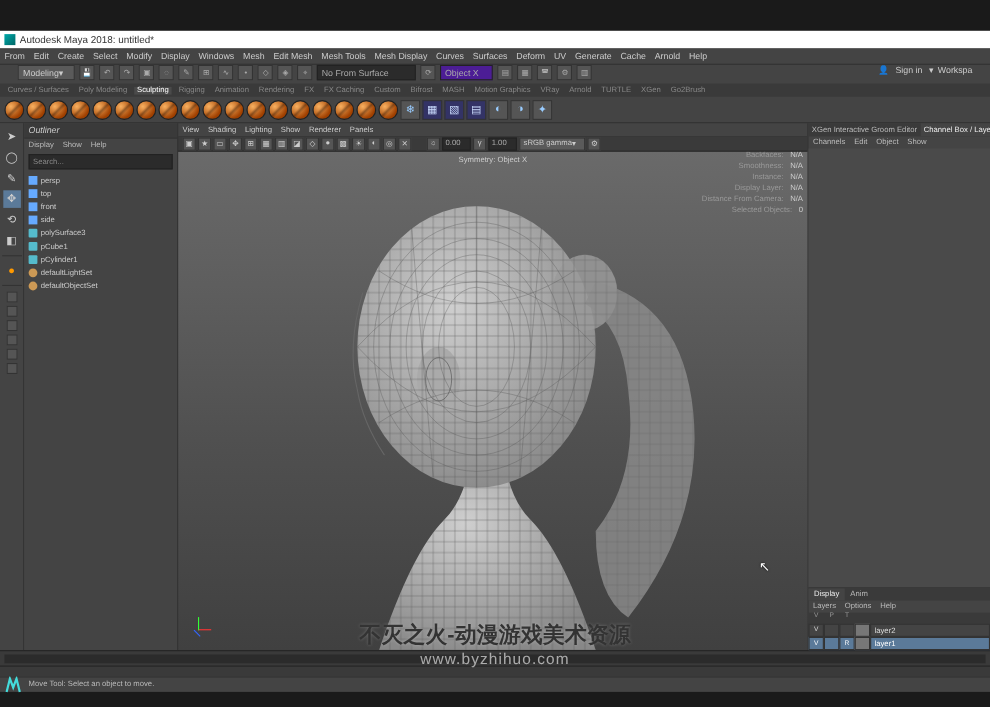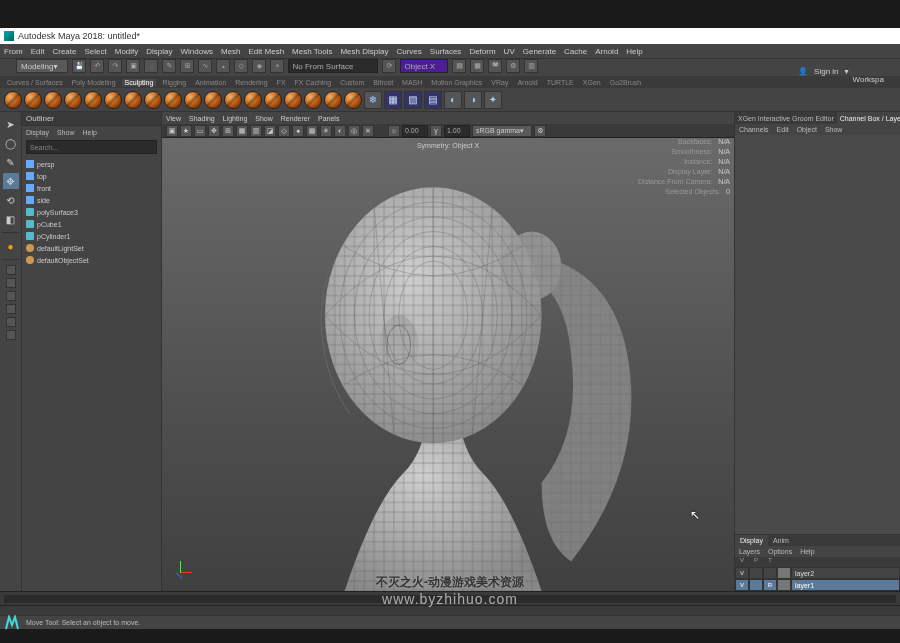--- a/index.html
+++ b/index.html
@@ -24,21 +24,21 @@
   .shelf .sq.blue { background: #336; color: #cdf; }
   .workarea { display: flex; height: calc(100% - 16px - 14px - 18px - 12px - 24px - 14px - 10px); }
   
   .toolbox { width: 22px; background: #444; display: flex; flex-direction: column; align-items: center; padding-top: 4px; gap: 3px; border-right: 1px solid #333; }
   .toolbox .tool { width: 16px; height: 16px; display: flex; align-items: center; justify-content: center; font-size: 10px; color: #ccc; }
   .toolbox .tool.active { background: #5b7a99; }
   .toolbox .toolsm { width: 10px; height: 10px; background: #555; border: 1px solid #333; }
   .toolbox .divider { height: 1px; background: #333; width: 18px; margin: 2px 0; }
   
   .outliner { width: 140px; background: #444; border-right: 1px solid #333; display: flex; flex-direction: column; }
-  .panel-head { height: 14px; background: #3a3a3a; border-bottom: 1px solid #333; display: flex; align-items: center; padding: 0 4px; font-size: 8px; color: #ccc; }
+  .panel-head { height: 14px; background: #3a3a3a; border-bottom: 1px solid #333; display: flex; align-items: center; padding: 0 4px; font-size: 8px; color: #ccc; font-style: italic; }
   .panel-sub { height: 12px; display: flex; align-items: center; padding: 0 4px; gap: 8px; font-size: 7px; color: #bbb; }
   .outliner .search { height: 14px; margin: 2px 4px; background: #2b2b2b; border: 1px solid #222; display: flex; align-items: center; font-size: 7px; color: #888; padding: 0 3px; }
   .outliner .tree { padding: 2px 4px; font-size: 7px; color: #ccc; }
   .outliner .tree .row { display: flex; align-items: center; height: 12px; gap: 3px; }
   .outliner .tree .ico { width: 8px; height: 8px; background: #888; border-radius: 1px; }
   .outliner .tree .ico.cam { background: #6af; border-radius: 0; }
   .outliner .tree .ico.mesh { background: #5bc; }
   .outliner .tree .ico.set { background: #c95; border-radius: 50%; }
   
   .viewport-wrap { flex: 1; display: flex; flex-direction: column; background: #2b2b2b; }
@@ -76,21 +76,21 @@
   .lp-row .cell { width: 14px; height: 12px; border: 1px solid #333; display: flex; align-items: center; justify-content: center; font-size: 6px; }
   .lp-row .name { flex: 1; padding-left: 3px; border: 1px solid #333; height: 12px; display: flex; align-items: center; }
   .lp-row.sel { background: #5b7a99; color: #fff; }
   
   .timeline { height: 14px; background: #3a3a3a; border-top: 1px solid #222; display: flex; align-items: center; padding: 0 4px; }
   .tl-track { flex: 1; height: 8px; background: #2b2b2b; }
   .range { height: 10px; background: #3a3a3a; border-top: 1px solid #222; display: flex; align-items: center; padding: 0 4px; gap: 3px; }
   .status { height: 14px; background: #444; border-top: 1px solid #333; display: flex; align-items: center; padding: 0 4px; font-size: 7px; color: #bbb; }
   .signin { margin-left: auto; display: flex; align-items: center; gap: 6px; font-size: 8px; color: #ccc; }
   .watermark { position: absolute; bottom: 36px; left: 50%; transform: translateX(-50%); text-align: center; pointer-events: none; }
-  .watermark .t1 { font-size: 12px; color: #333; font-weight: bold; text-shadow: 0 0 3px rgba(255,255,255,.25); }
+  .watermark .t1 { font-size: 20px; color: #333; font-weight: bold; text-shadow: 0 0 3px rgba(255,255,255,.25); }
   .watermark .t2 { font-size: 14px; color: rgba(255,255,255,.6); letter-spacing: 1px; }
   .toolbar1 .right { margin-left: auto; display:flex; gap:4px; align-items:center;}
 </style>
 </head>
 <body>
 
 <div class="frame">
 
   <div class="titlebar">
     <div class="icon"></div>
@@ -140,21 +140,21 @@
     <div class="tb-input obj">
         <span>Object X</span>
       </div>
     <div class="tb-btn">▤</div>
     <div class="tb-btn">▦</div>
     <div class="tb-btn">◚</div>
     <div class="tb-btn">⚙</div>
     <div class="tb-btn">▥</div>
     <div class="right">
       <div class="signin">👤 <span>Sign in</span> ▾</div>
-      <span style="font-size:8px;color:#ccc;margin-top:16px;">Workspa</span>
+      <span style="font-size:8px;color:#ccc;">Workspa</span>
     </div>
   </div>
 
   <div class="shelf-tabs">
     <span>Curves / Surfaces</span>
     <span>Poly Modeling</span>
     <span class="active">Sculpting</span>
     <span>Rigging</span>
     <span>Animation</span>
     <span>Rendering</span>

